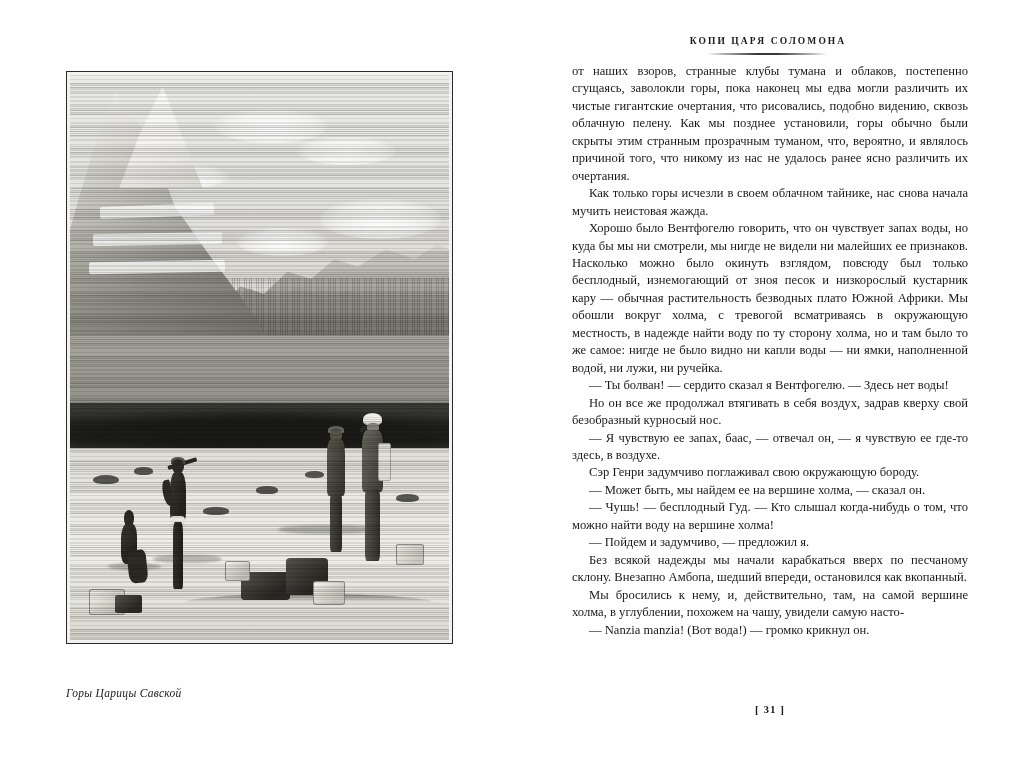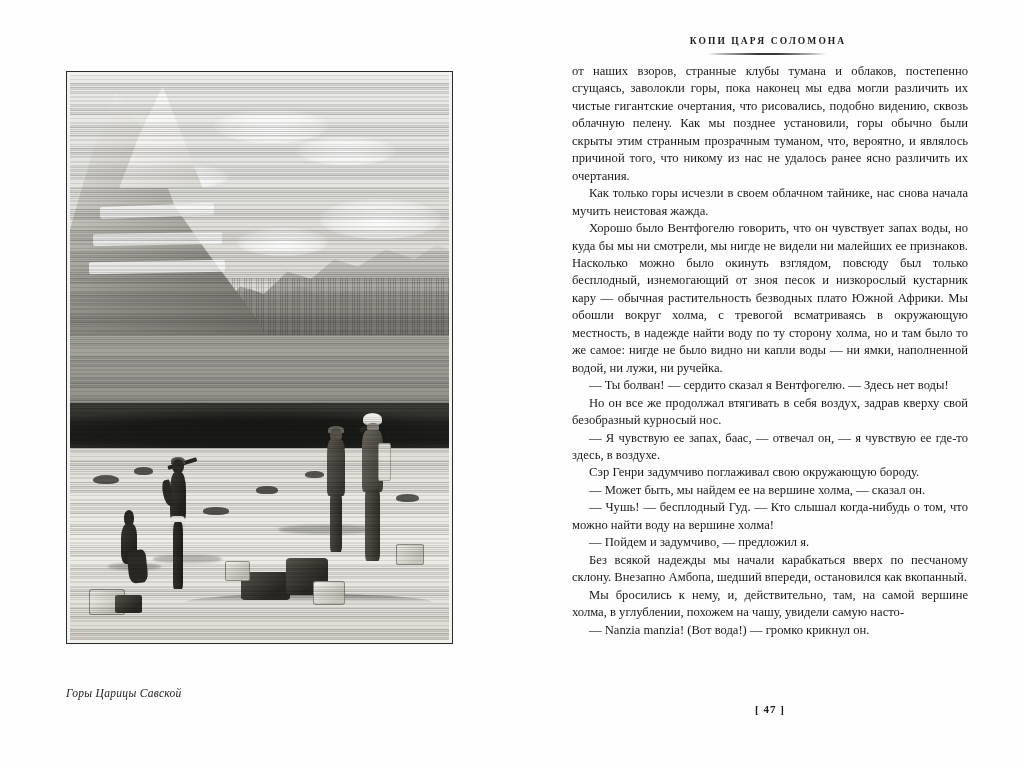--- a/index.html
+++ b/index.html
@@ -558,16 +558,16 @@
         <p class="indent">— Я чувствую ее запах, баас, — отвечал он, — я чувствую ее где-то здесь, в воздухе.</p>
         <p class="indent">Сэр Генри задумчиво поглаживал свою окружающую бороду.</p>
         <p class="indent">— Может быть, мы найдем ее на вершине холма, — сказал он.</p>
         <p class="indent">— Чушь! — бесплодный Гуд. — Кто слышал когда-нибудь о том, что можно найти воду на вершине холма!</p>
         <p class="indent">— Пойдем и задумчиво, — предложил я.</p>
         <p class="indent">Без всякой надежды мы начали карабкаться вверх по песчаному склону. Внезапно Амбопа, шедший впереди, остановился как вкопанный.</p>
         <p class="indent">Мы бросились к нему, и, действительно, там, на самой вершине холма, в углублении, похожем на чашу, увидели самую насто-</p>
         <p class="indent">— Nanzia manzia! (Вот вода!) — громко крикнул он.</p>
       </div>
 
-    <div class="folio">[ 47 ]</div>
+    <div class="folio">[ 31 ]</div>
   </div>
 
 </div>
 
 </body></html>

